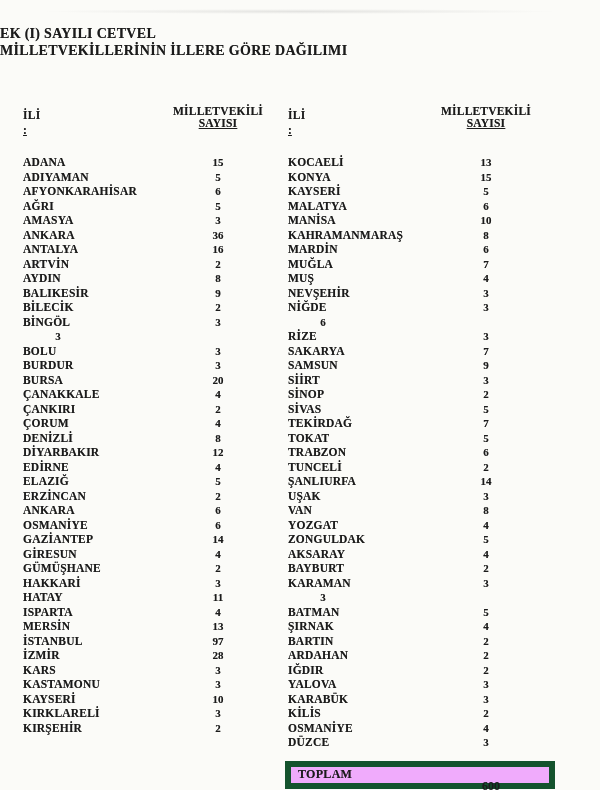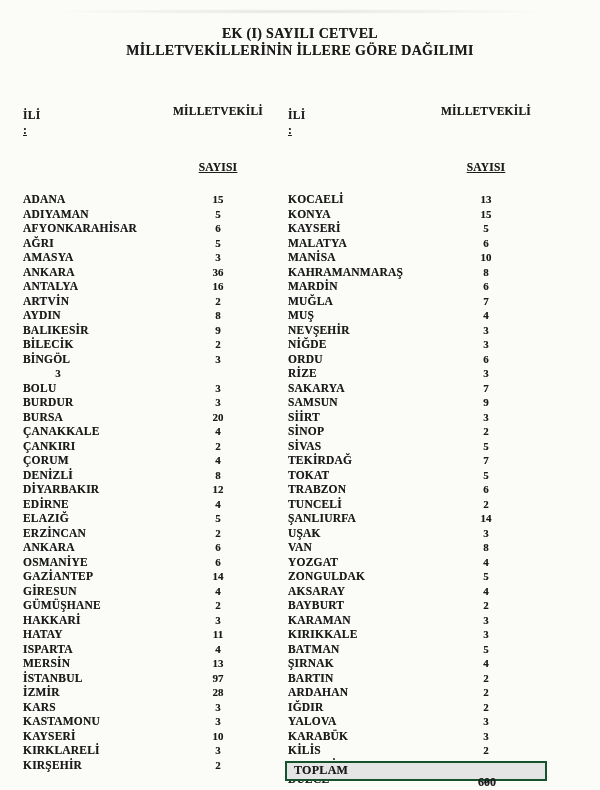--- a/index.html
+++ b/index.html
@@ -14,56 +14,55 @@
     position: relative;
     width: 600px; height: 790px;
     text-shadow: 0 0 0.5px rgba(30,30,30,0.55);
   }
   .scan-smudge {
     position: absolute; left: 40px; top: 9px; width: 520px; height: 5px;
     background: radial-gradient(ellipse at center, rgba(120,120,120,0.18), rgba(120,120,120,0) 70%);
   }
   .title-block {
     padding-top: 25px;
-    text-align: center;
     font-weight: 700;
     font-size: 14px;
     line-height: 17px;
     letter-spacing: 0.3px;
   }
   .cols { display: flex; margin: 46px 11px 0 23px; }
   .col { flex: none; }
   .col-left  { width: 230px; margin-right: 35px; }
   .col-right { width: 233px; }
 
   .hdr { display: flex; margin-bottom: 20px; }
   .hdr-province { flex: 1; }
   .hdr-province .lbl { font-weight: 700; font-size: 11.5px; letter-spacing: 0.3px; }
   .hdr-province .colon {
     display: block; font-weight: 700; font-size: 11.5px;
     text-decoration: underline; margin-top: 1px; width: 8px;
   }
   .hdr-count {
     width: 70px; display: flex; flex-direction: column; align-items: center;
-    font-weight: 700; font-size: 11.5px; white-space: nowrap; letter-spacing: 0.2px; gap: 44px;
+    font-weight: 700; font-size: 11.5px; white-space: nowrap; letter-spacing: 0.2px;
   }
   .hdr-count .underlined { text-decoration: underline; }
 
   .row { display: flex; height: 14.5px; align-items: baseline; }
   .name {
     flex: 1; font-weight: 700; font-size: 11.5px;
     letter-spacing: 0.2px; white-space: nowrap;
   }
   .count { width: 70px; text-align: center; font-weight: 700; font-size: 11px; }
 
   .total-box {
     position: absolute; left: 285px; top: 761px;
     width: 258px; height: 16px;
-    border: 2px solid #14532d;
-    background: #e5e5e5;
+    border: 6px solid #14532d;
+    background: #f0abfc;
   }
   .total-label {
     position: absolute; left: 7px; top: 0px;
     font-weight: 700; font-size: 12px; letter-spacing: 0.3px;
   }
   .total-value {
     position: absolute; left: 185px; top: 12px; width: 30px;
     text-align: center; font-weight: 700; font-size: 12px;
   }
 </style>
@@ -354,21 +353,20 @@
     <span class="name">NEVŞEHİR</span>
     <span class="count">3</span>
   </div>
 
   <div class="row">
     <span class="name">NİĞDE</span>
     <span class="count">3</span>
   </div>
 
   <div class="row">
-    <span class="name">ORDU</span>
     <span class="count">6</span>
   </div>
 
   <div class="row">
     <span class="name">RİZE</span>
     <span class="count">3</span>
   </div>
 
   <div class="row">
     <span class="name">SAKARYA</span>
@@ -449,21 +447,20 @@
     <span class="name">BAYBURT</span>
     <span class="count">2</span>
   </div>
 
   <div class="row">
     <span class="name">KARAMAN</span>
     <span class="count">3</span>
   </div>
 
   <div class="row">
-    <span class="name">KIRIKKALE</span>
     <span class="count">3</span>
   </div>
 
   <div class="row">
     <span class="name">BATMAN</span>
     <span class="count">5</span>
   </div>
 
   <div class="row">
     <span class="name">ŞIRNAK</span>

